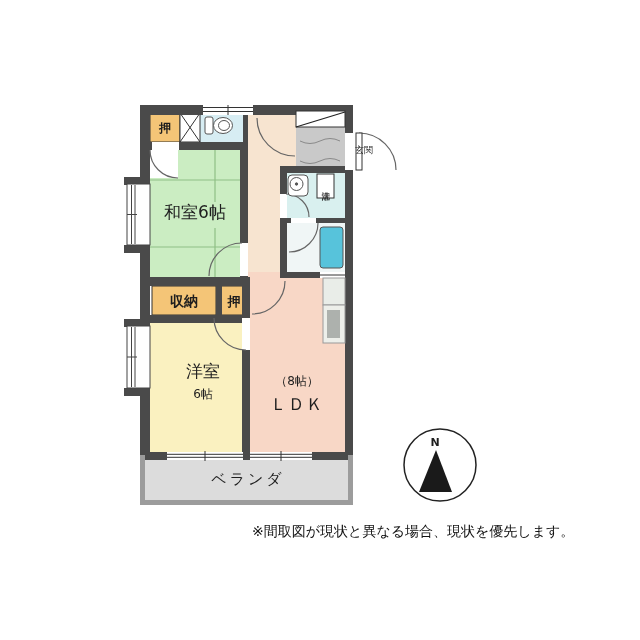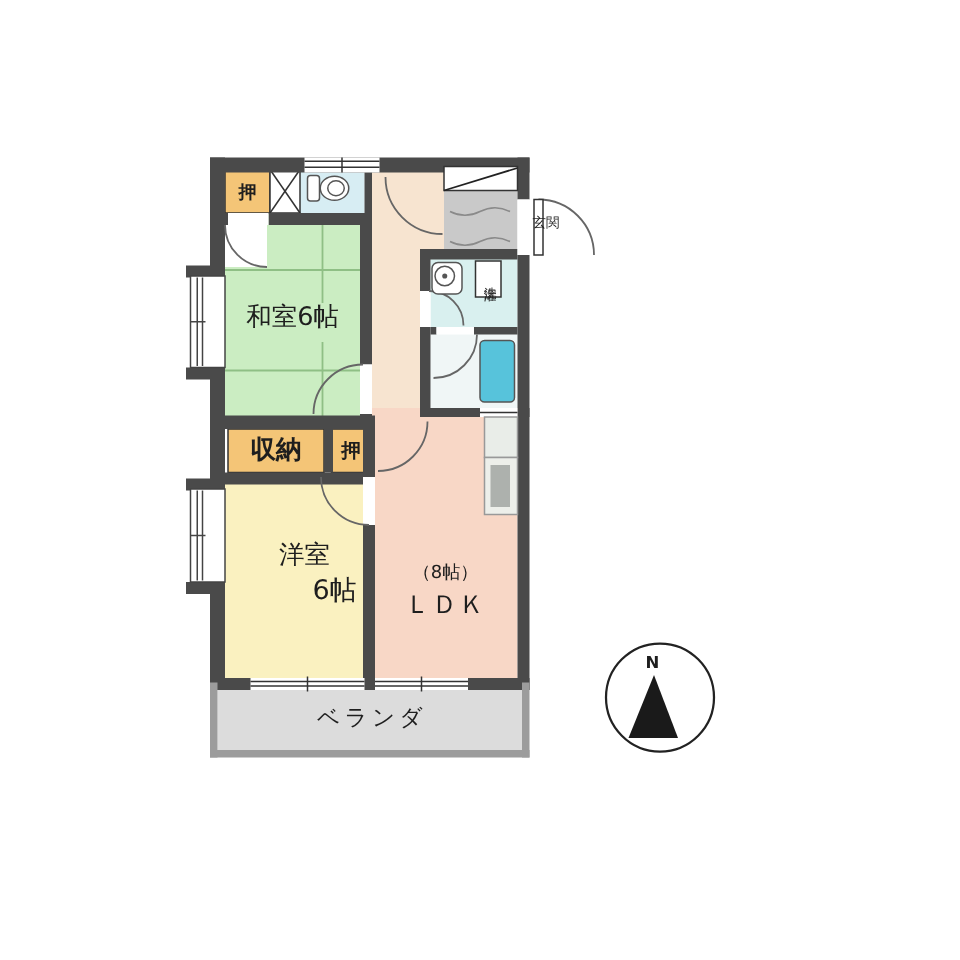--- a/index.html
+++ b/index.html
@@ -6,24 +6,24 @@
   .canvas{position:relative;width:640px;height:640px;background:#ffffff;
           font-family:"DejaVu Sans",sans-serif;overflow:hidden;}
   .canvas svg{position:absolute;left:0;top:0;}
   .lbl{position:absolute;transform:translate(-50%,-50%);color:#1e1e1e;
        white-space:nowrap;line-height:1;}
   .lbl-oshi-top{left:165px;top:128px;font-size:12px;font-weight:bold;}
   .lbl-genkan{left:320px;top:150px;font-size:9px;margin-left:44px;}
   .lbl-laundry{left:326px;top:186px;font-size:8.5px;
        writing-mode:vertical-rl;text-orientation:upright;letter-spacing:1px;}
   .lbl-washitsu{left:195px;top:212px;font-size:17px;}
-  .lbl-shuno{left:184px;top:301px;font-size:17px;font-weight:bold;}
+  .lbl-shuno{left:184px;top:301px;font-size:14px;font-weight:bold;}
   .lbl-oshi-mid{left:234px;top:301px;font-size:13px;font-weight:bold;}
   .lbl-yo1{left:203px;top:371px;font-size:17px;}
-  .lbl-yo2{left:203px;top:394px;font-size:18px;margin-left:20px;}
+  .lbl-yo2{left:203px;top:394px;font-size:12px;}
   .lbl-ldk1{left:297px;top:356px;font-size:17px;letter-spacing:1px;margin-top:48px;}
   .lbl-ldk2{left:297px;top:381px;font-size:12px;}
   .lbl-veranda{left:248px;top:479px;font-size:15px;letter-spacing:3px;text-align:center;}
   .lbl-n{left:435px;top:442px;font-size:11px;font-weight:bold;}
   .lbl-disclaimer{left:252px;top:524px;transform:none;font-size:14px;color:#111;}
 </style>
 </head>
 <body>
 
 <div class="canvas">
@@ -187,13 +187,14 @@
   <div class="lbl lbl-laundry">洗濯</div>
   <div class="lbl lbl-washitsu">和室6帖</div>
   <div class="lbl lbl-shuno">収納</div>
   <div class="lbl lbl-oshi-mid">押</div>
   <div class="lbl lbl-yo1">洋室</div>
   <div class="lbl lbl-yo2">6帖</div>
   <div class="lbl lbl-ldk1">ＬＤＫ</div>
   <div class="lbl lbl-ldk2">（8帖）</div>
   <div class="lbl lbl-veranda">ベランダ</div>
   <div class="lbl lbl-n">N</div>
+  <div class="lbl lbl-disclaimer">※間取図が現状と異なる場合、現状を優先します。</div>
 </div>
 
 </body></html>

